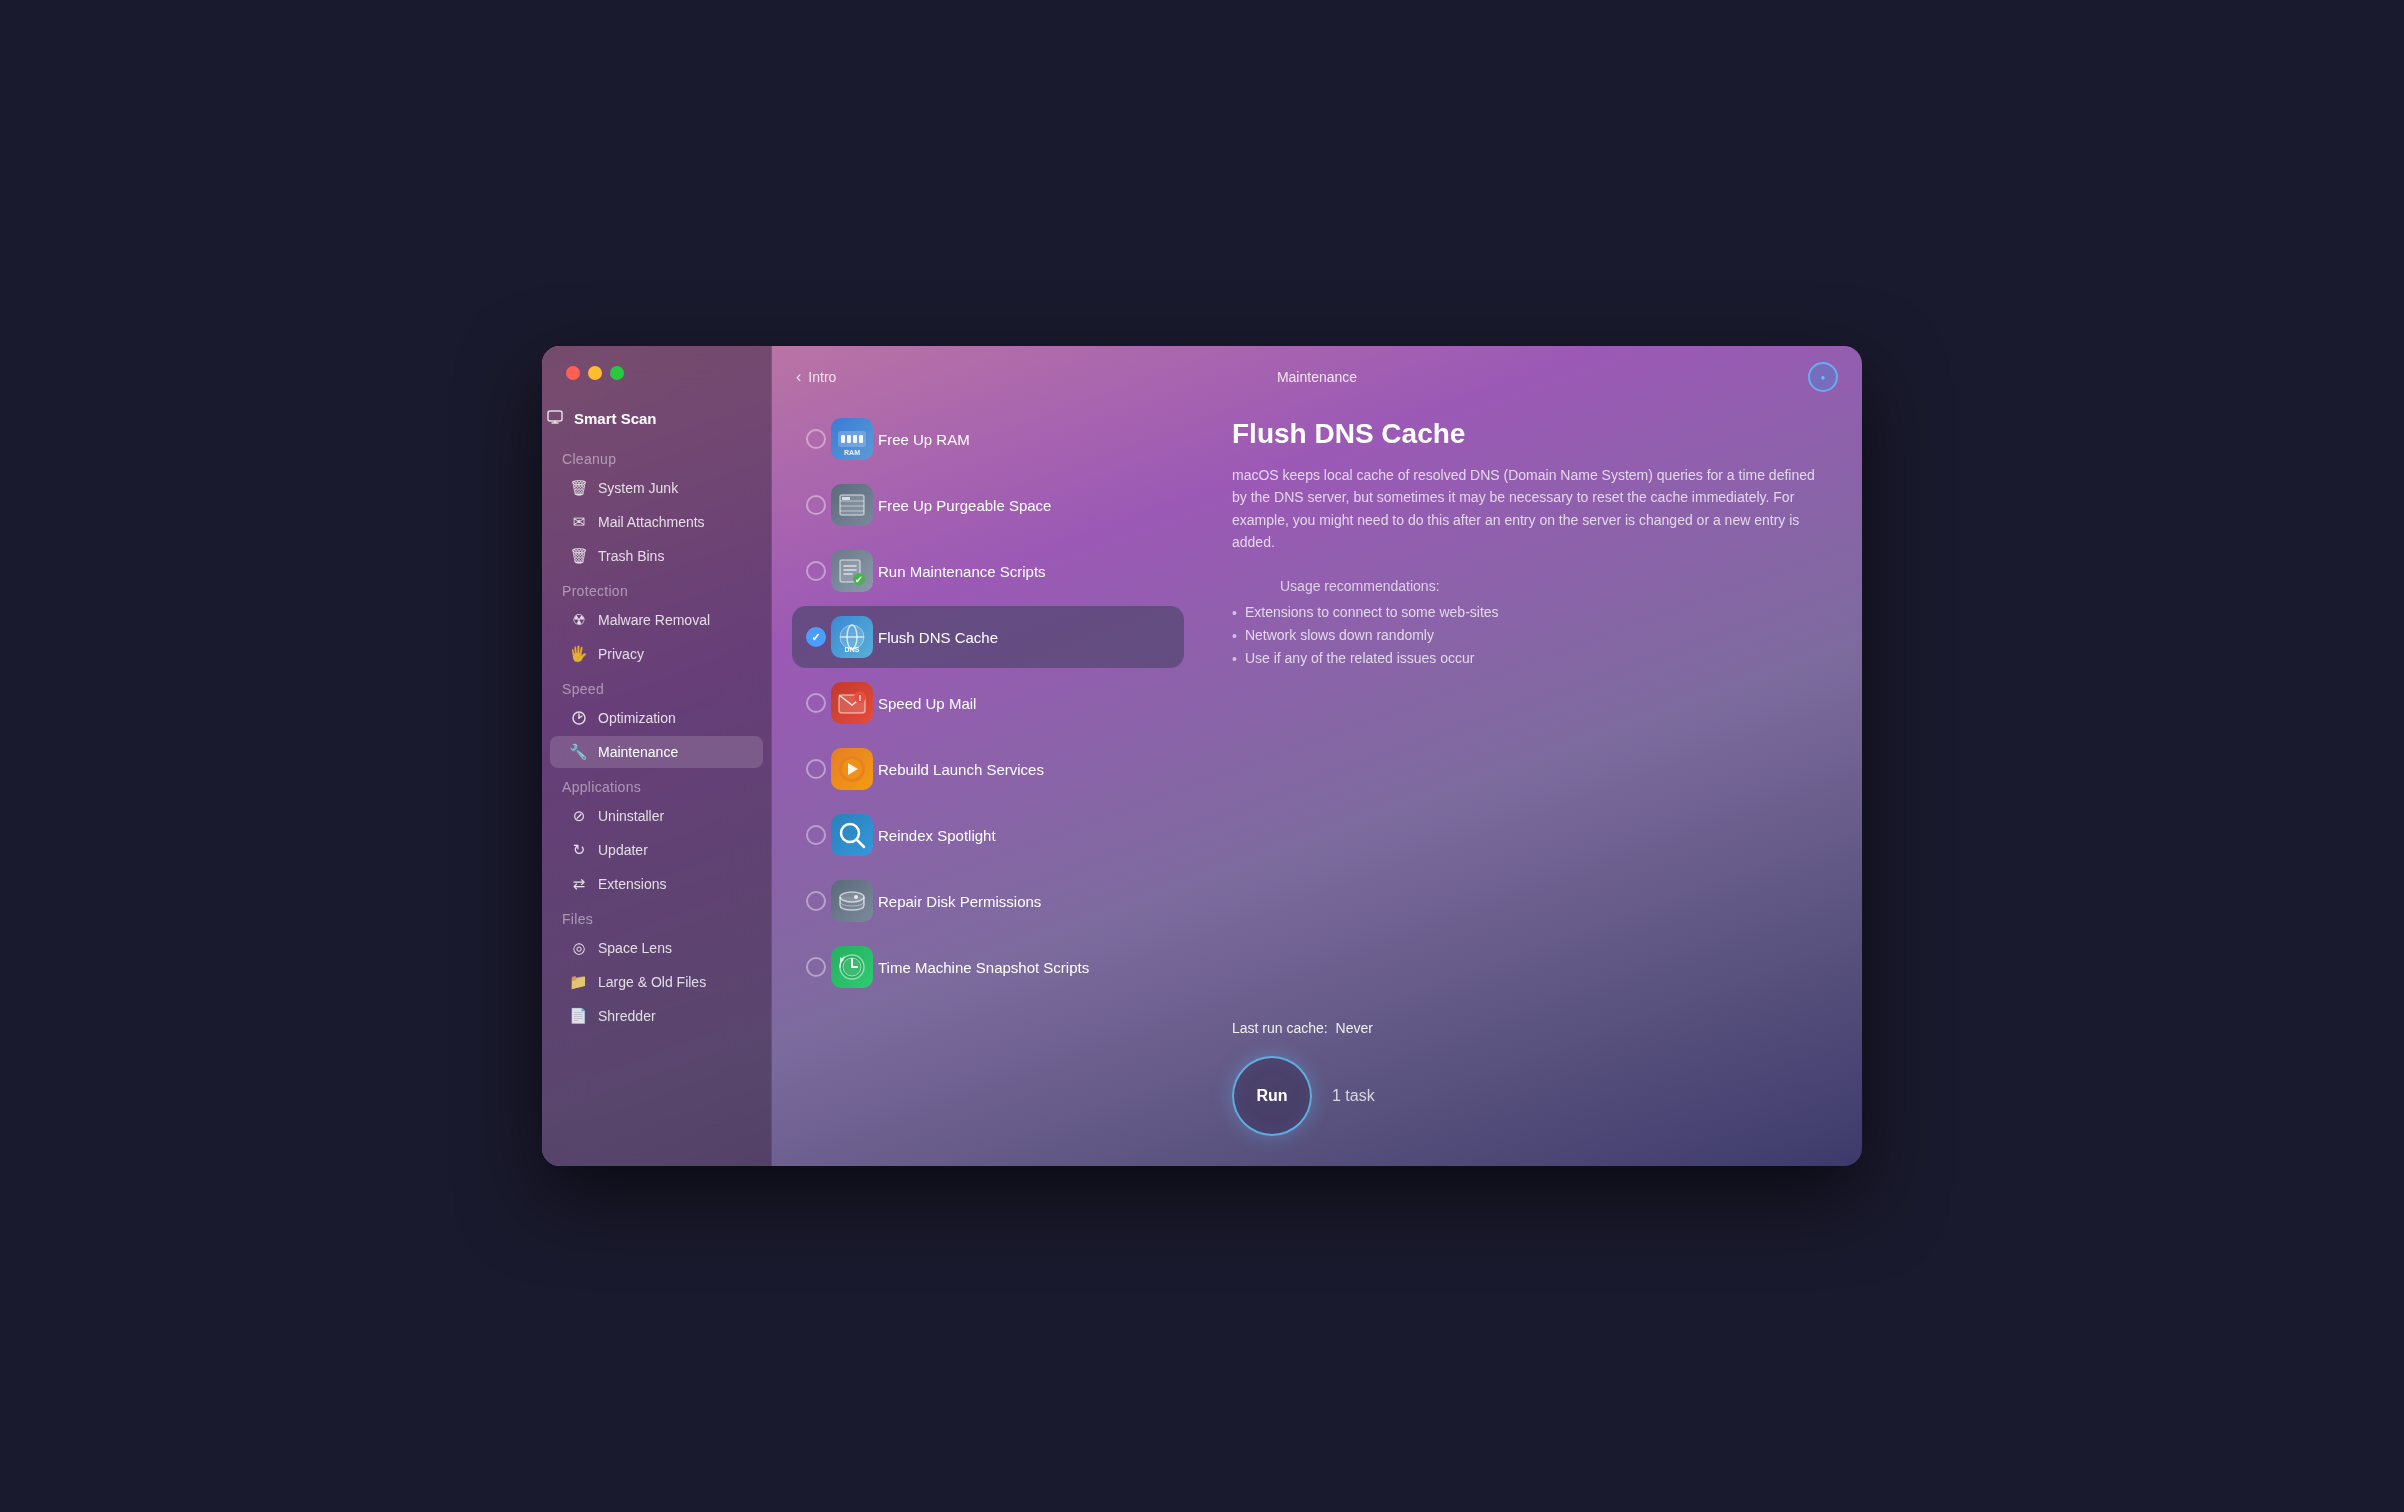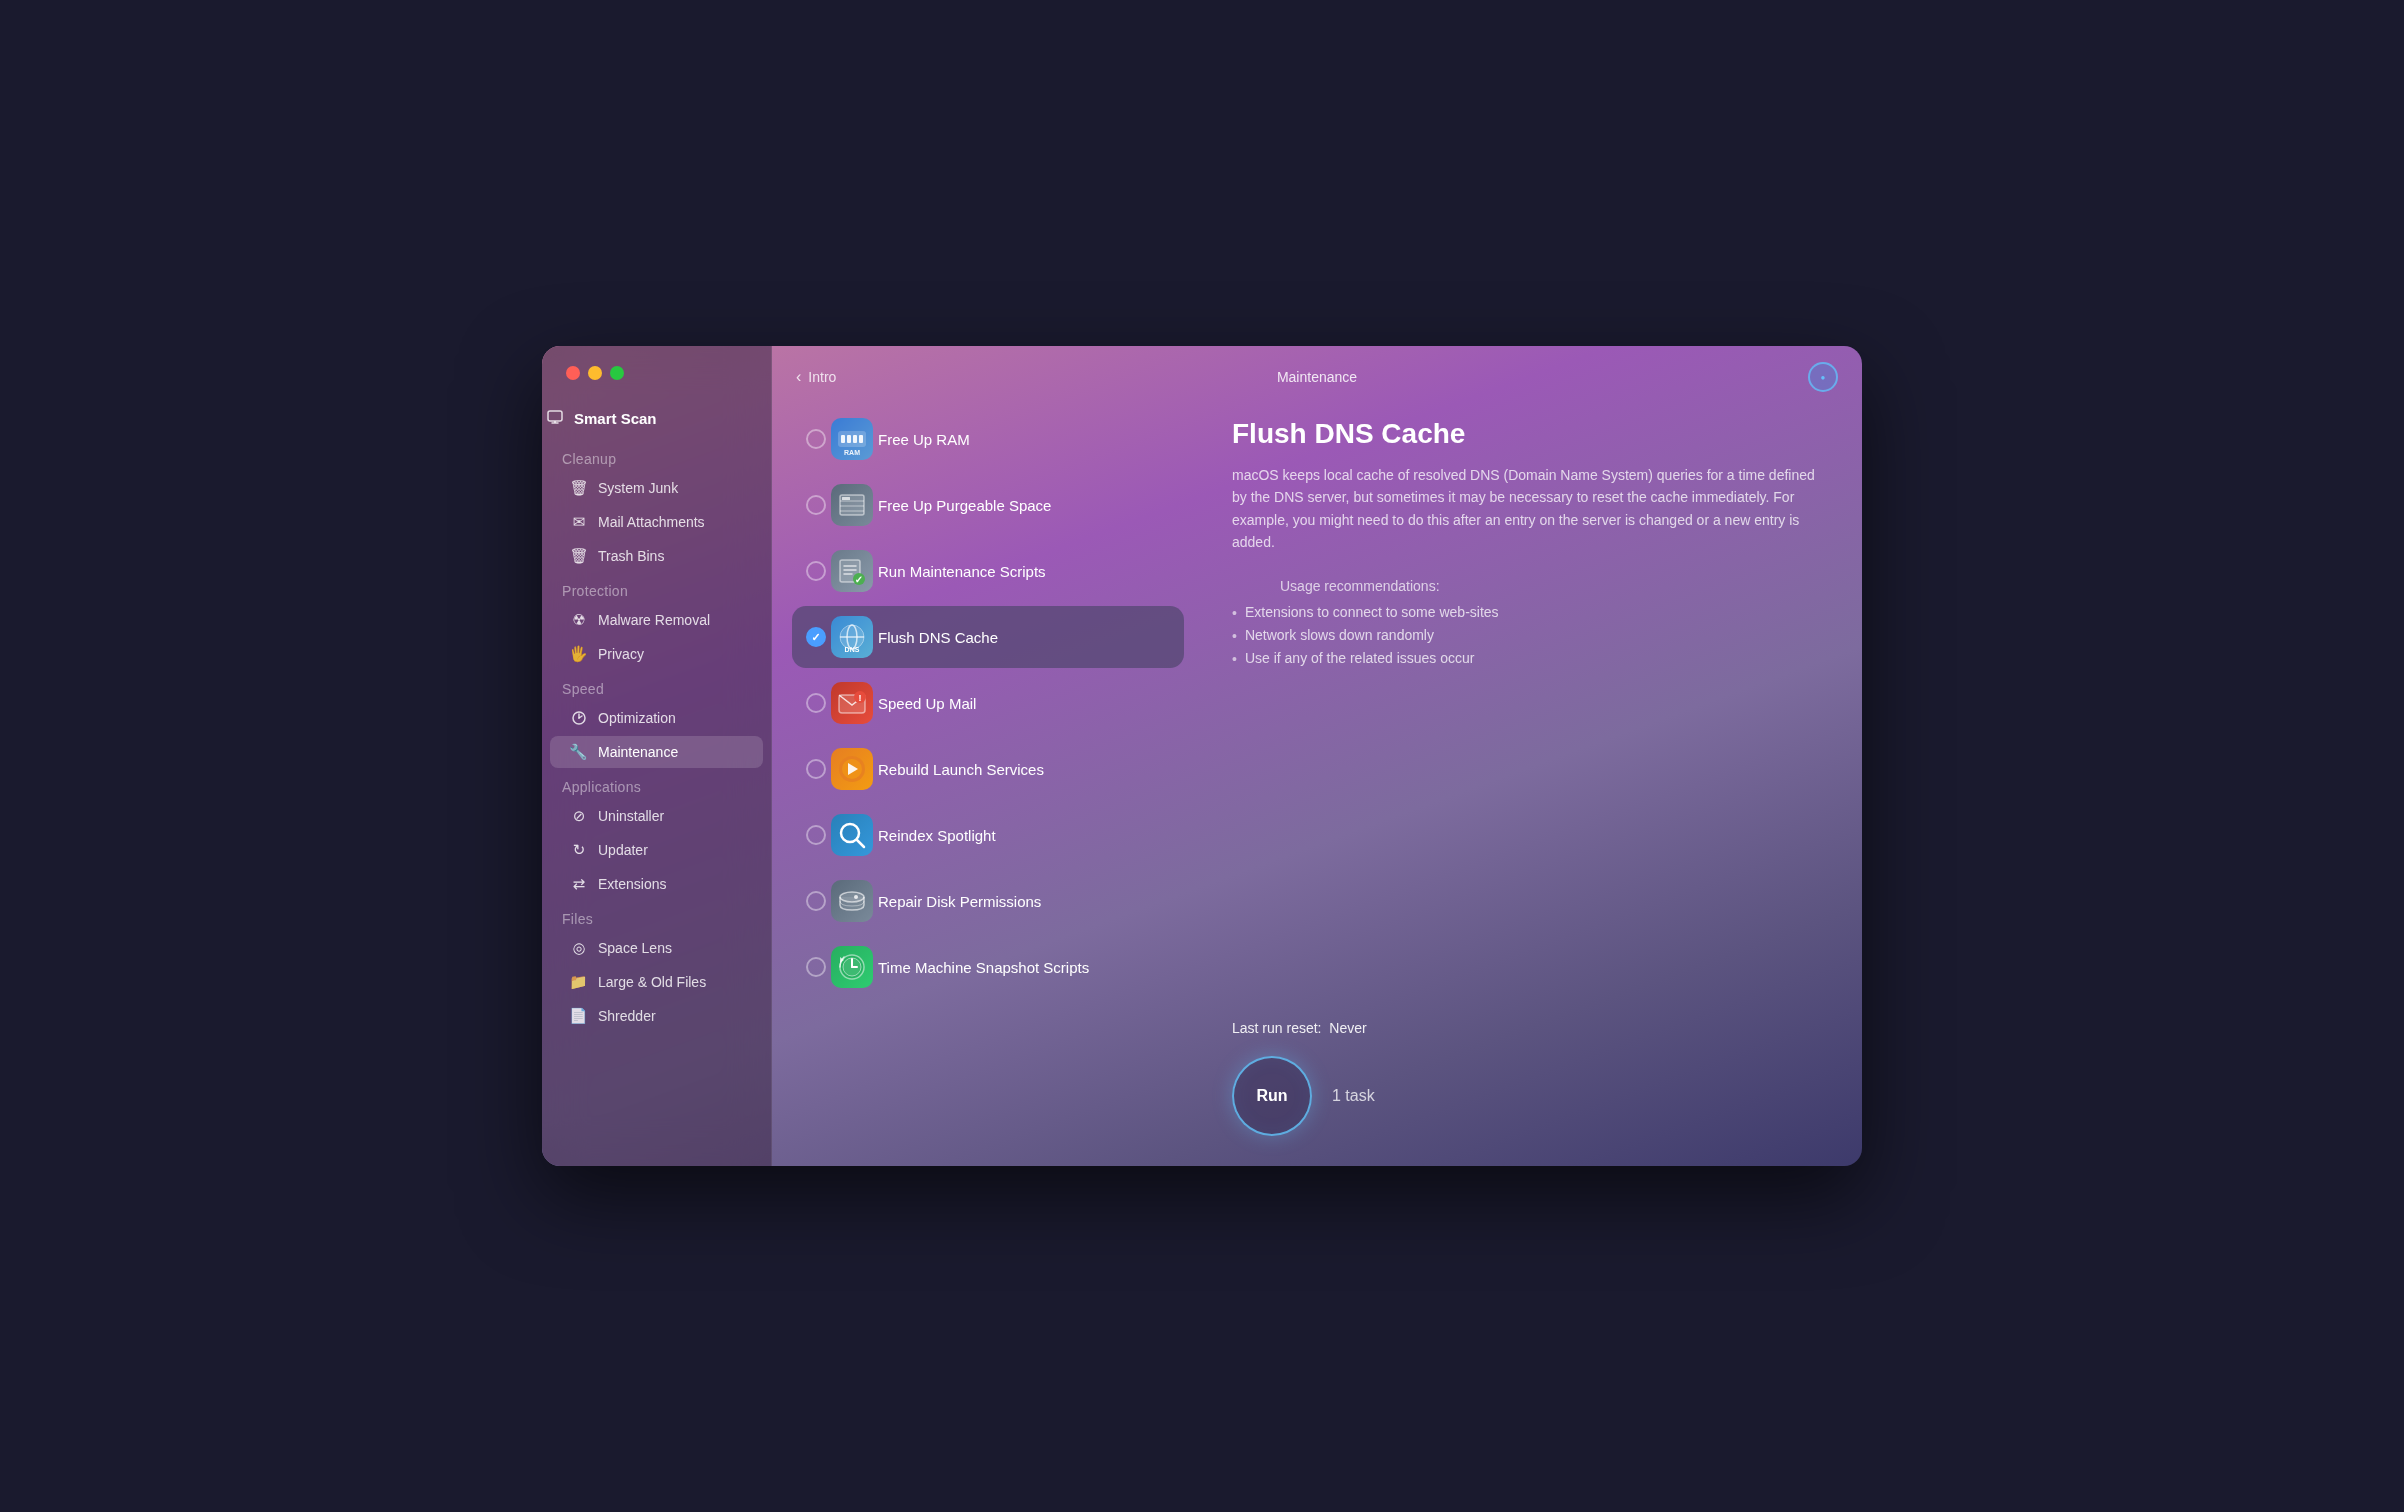--- a/index.html
+++ b/index.html
@@ -585,21 +585,21 @@
             <span>Network slows down randomly</span>
           </li>
           <li>
             <span>Use if any of the related issues occur</span>
           </li>
         </ul>
 
         <div class="detail-spacer"></div>
 
         <div class="last-run">
-          <span>Last run reset:</span>
+          <span>Last run cache:</span>
           &nbsp;<span>Never</span>
         </div>
 
         <div class="run-area">
           <button class="run-button">Run</button>
           <span class="task-count">1 task</span>
         </div>
       </div>
 
     </div>

